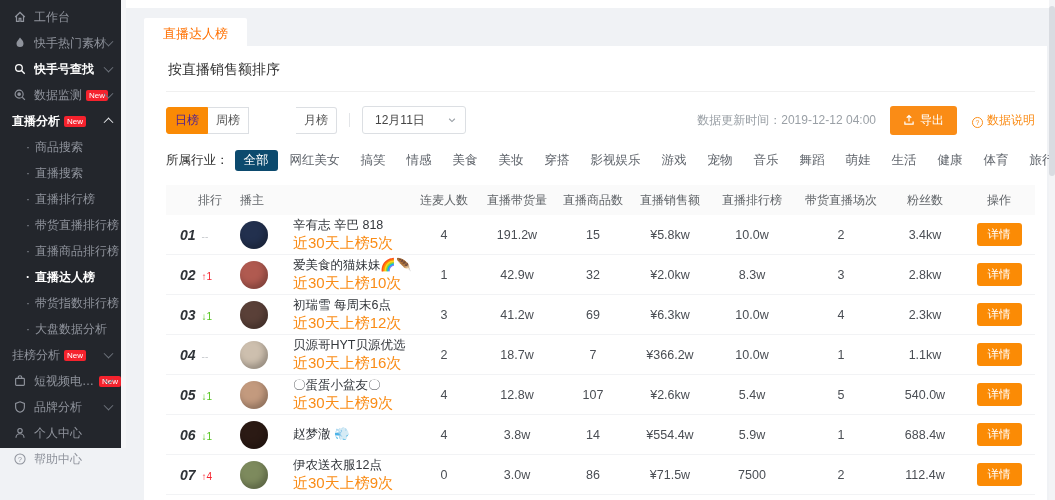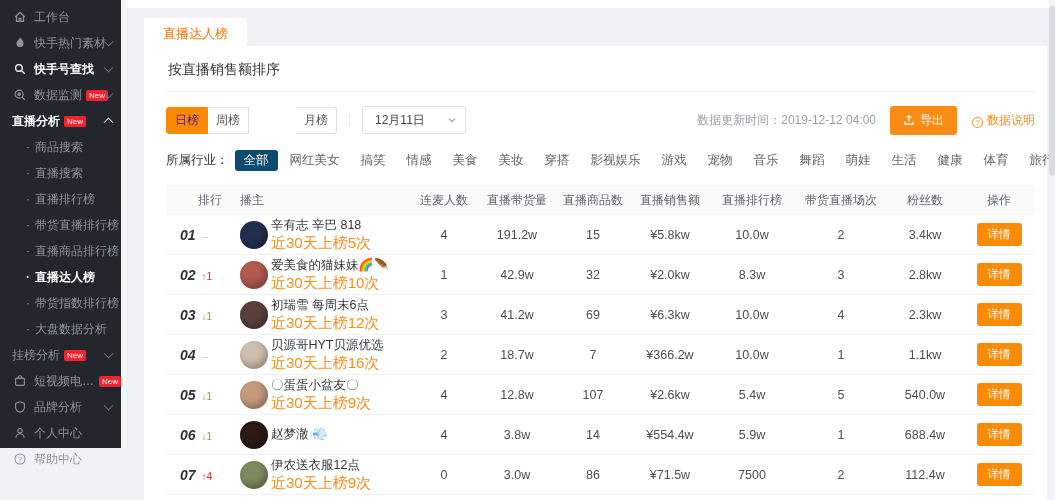--- a/index.html
+++ b/index.html
@@ -64,21 +64,21 @@
   .tcell { text-align:center; flex:none; }
   .c0 { width:74px; text-align:center; padding-left:14px; }
   .c1 { flex:1 1 auto; text-align:left; min-width:150px; }
   .c2 { width:70px; } .c3 { width:76px; } .c4 { width:76px; } .c5 { width:78px; }
   .c6 { width:86px; } .c7 { width:92px; } .c8 { width:76px; } .c9 { width:72px; }
   .rank-wrap { display:flex; align-items:baseline; gap:6px; }
   .rank-num { font-style:italic; font-weight:bold; font-size:14px; color:#2f3338; }
   .rank-delta { font-size:10px; color:#c6c9cd; }
   .rank-delta.up { color:#f5222d; }
   .rank-delta.down { color:#52c41a; }
-  .host-wrap { display:flex; align-items:center; gap:3px; }
+  .host-wrap { display:flex; align-items:center; gap:25px; }
   .avatar { width:28px; height:28px; border-radius:50%; flex:none; box-shadow:inset -3px -4px 6px rgba(0,0,0,.25); }
   .host-text { display:flex; flex-direction:column; justify-content:center; line-height:1.3; }
   .host-name { font-size:12.5px; color:#33373c; white-space:nowrap; }
   .host-recent { font-size:15px; color:#fa8c16; }
   .detail-btn { background:#fb8b05; color:#fff; border:none; font-size:11.5px; padding:4px 11px; border-radius:3px; cursor:pointer; }
 
   .page-scrollbar { position:absolute; right:0; top:0; width:6px; height:500px; background:#f3f4f6; }
   .page-scrollbar .thumb { width:6px; height:170px; background:#d9dce1; border-radius:3px; margin-top:6px; }
 </style>
 </head>

